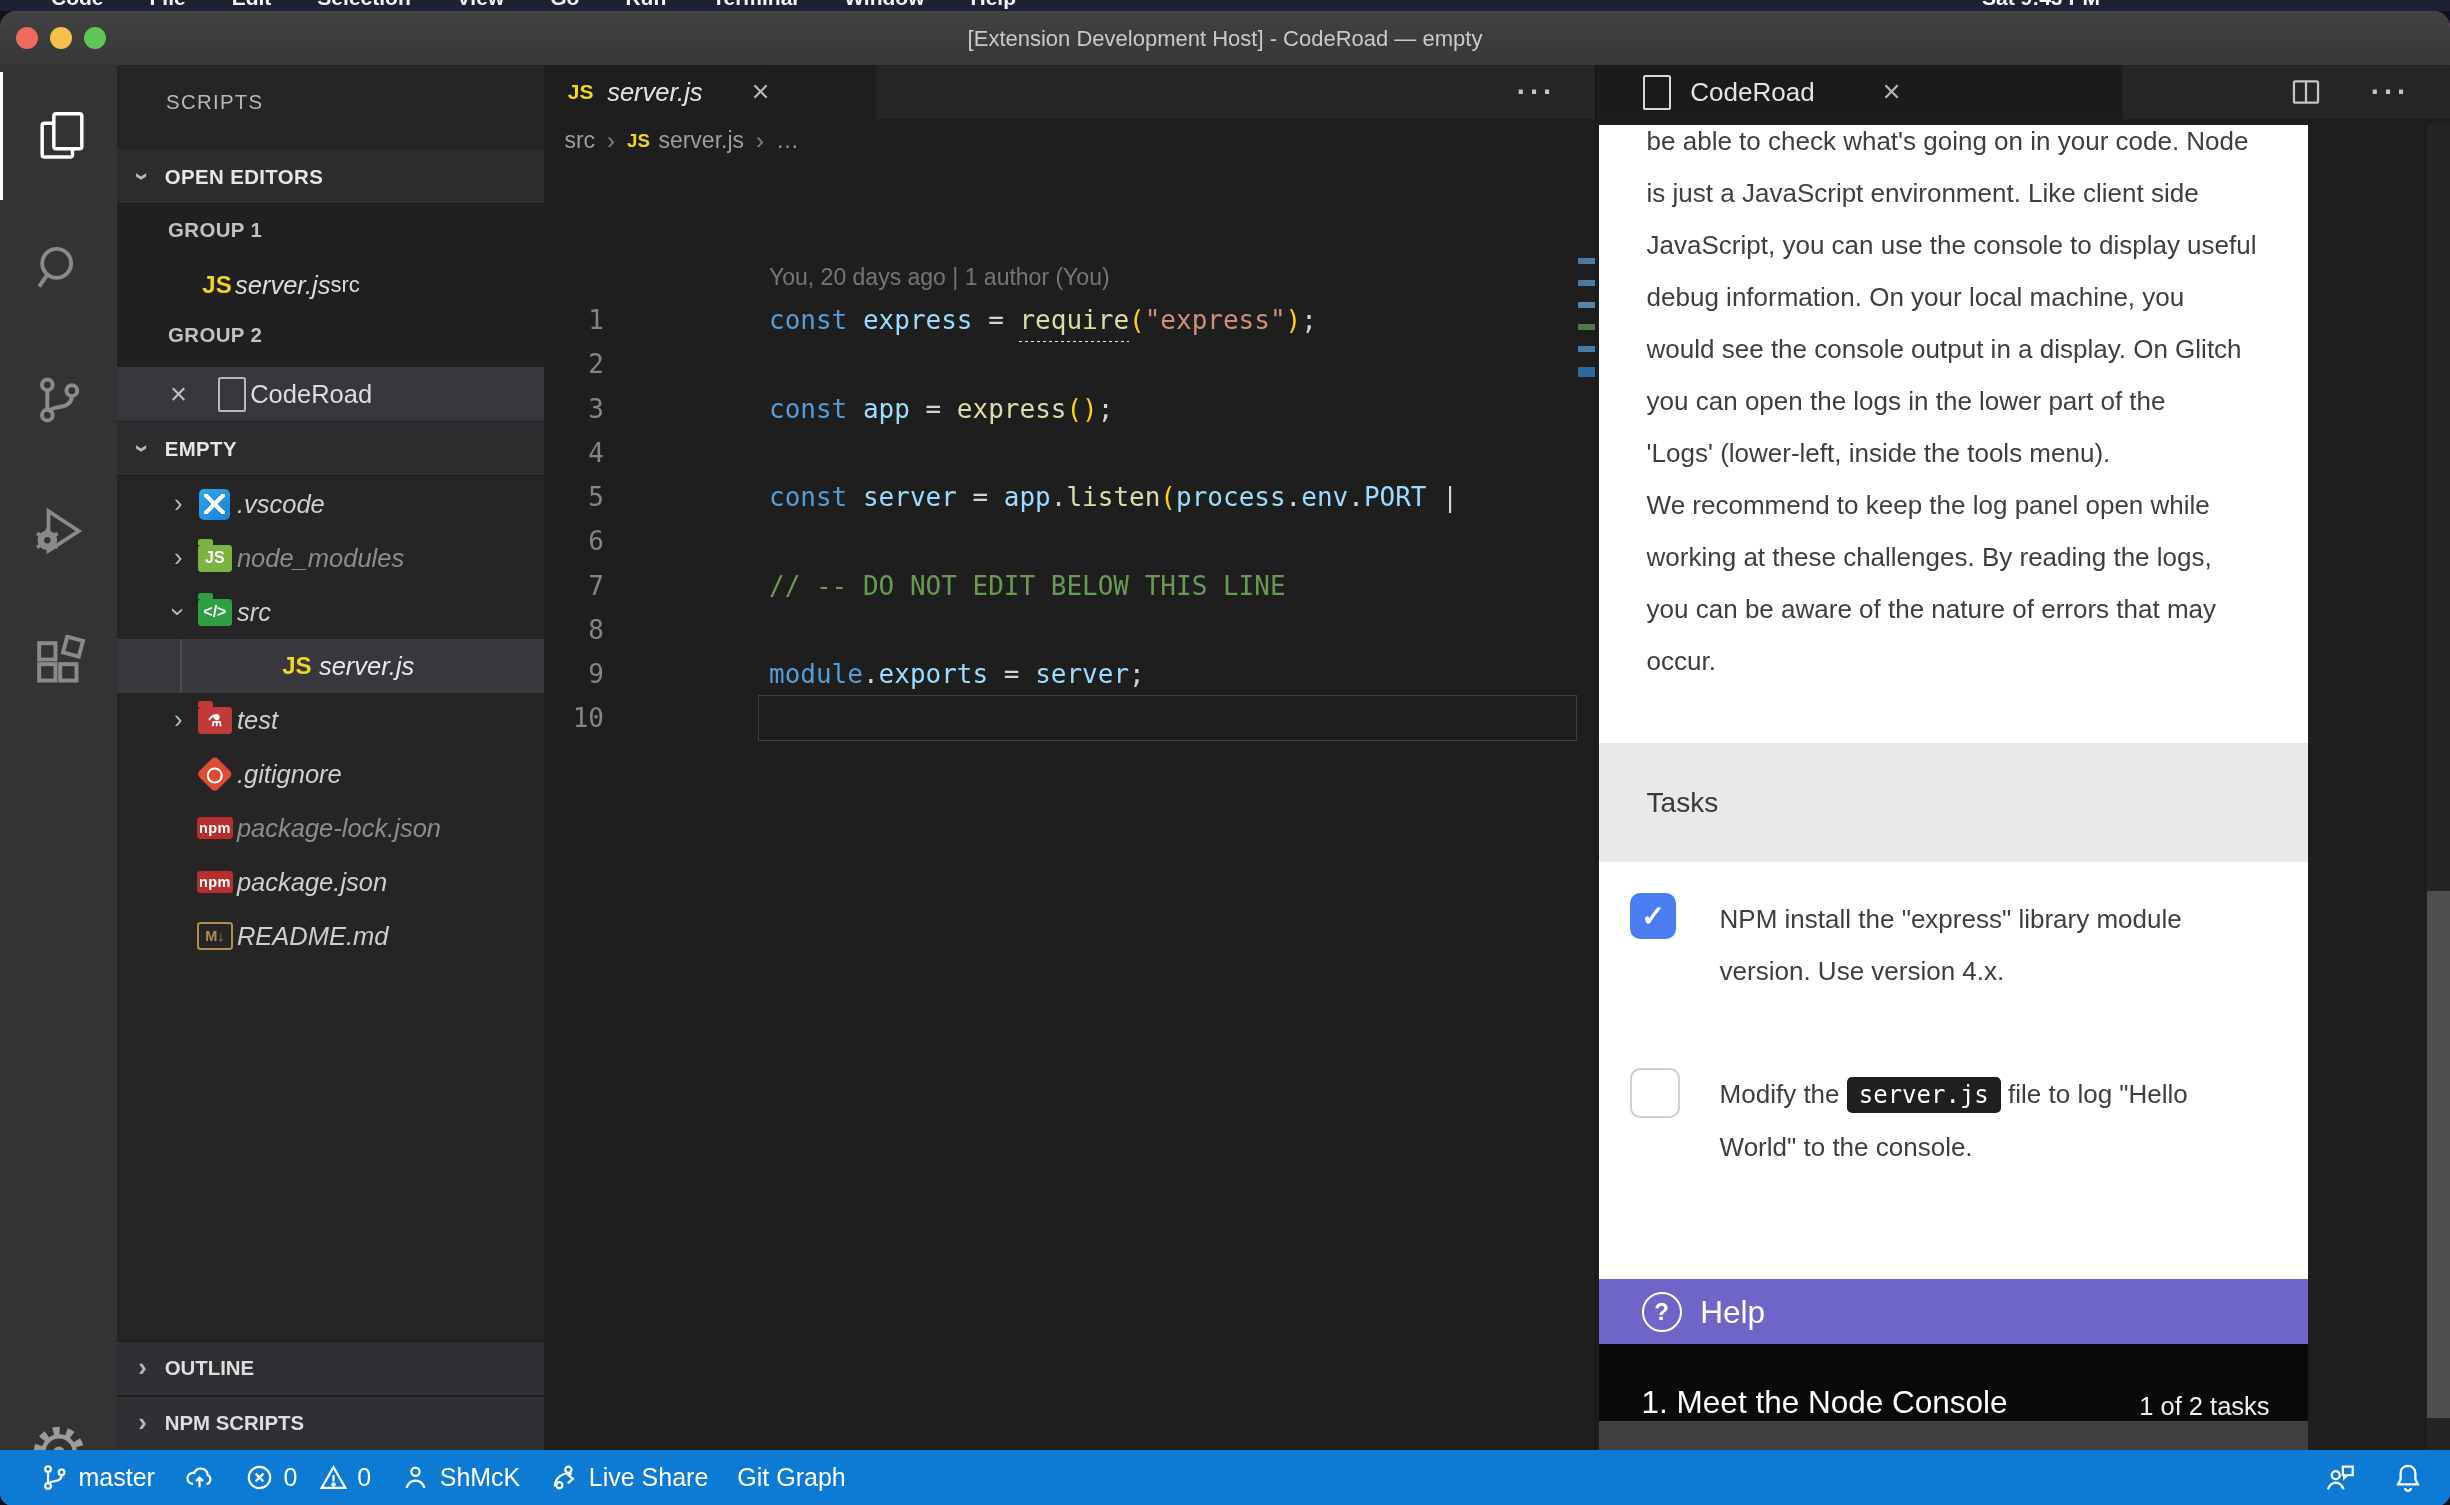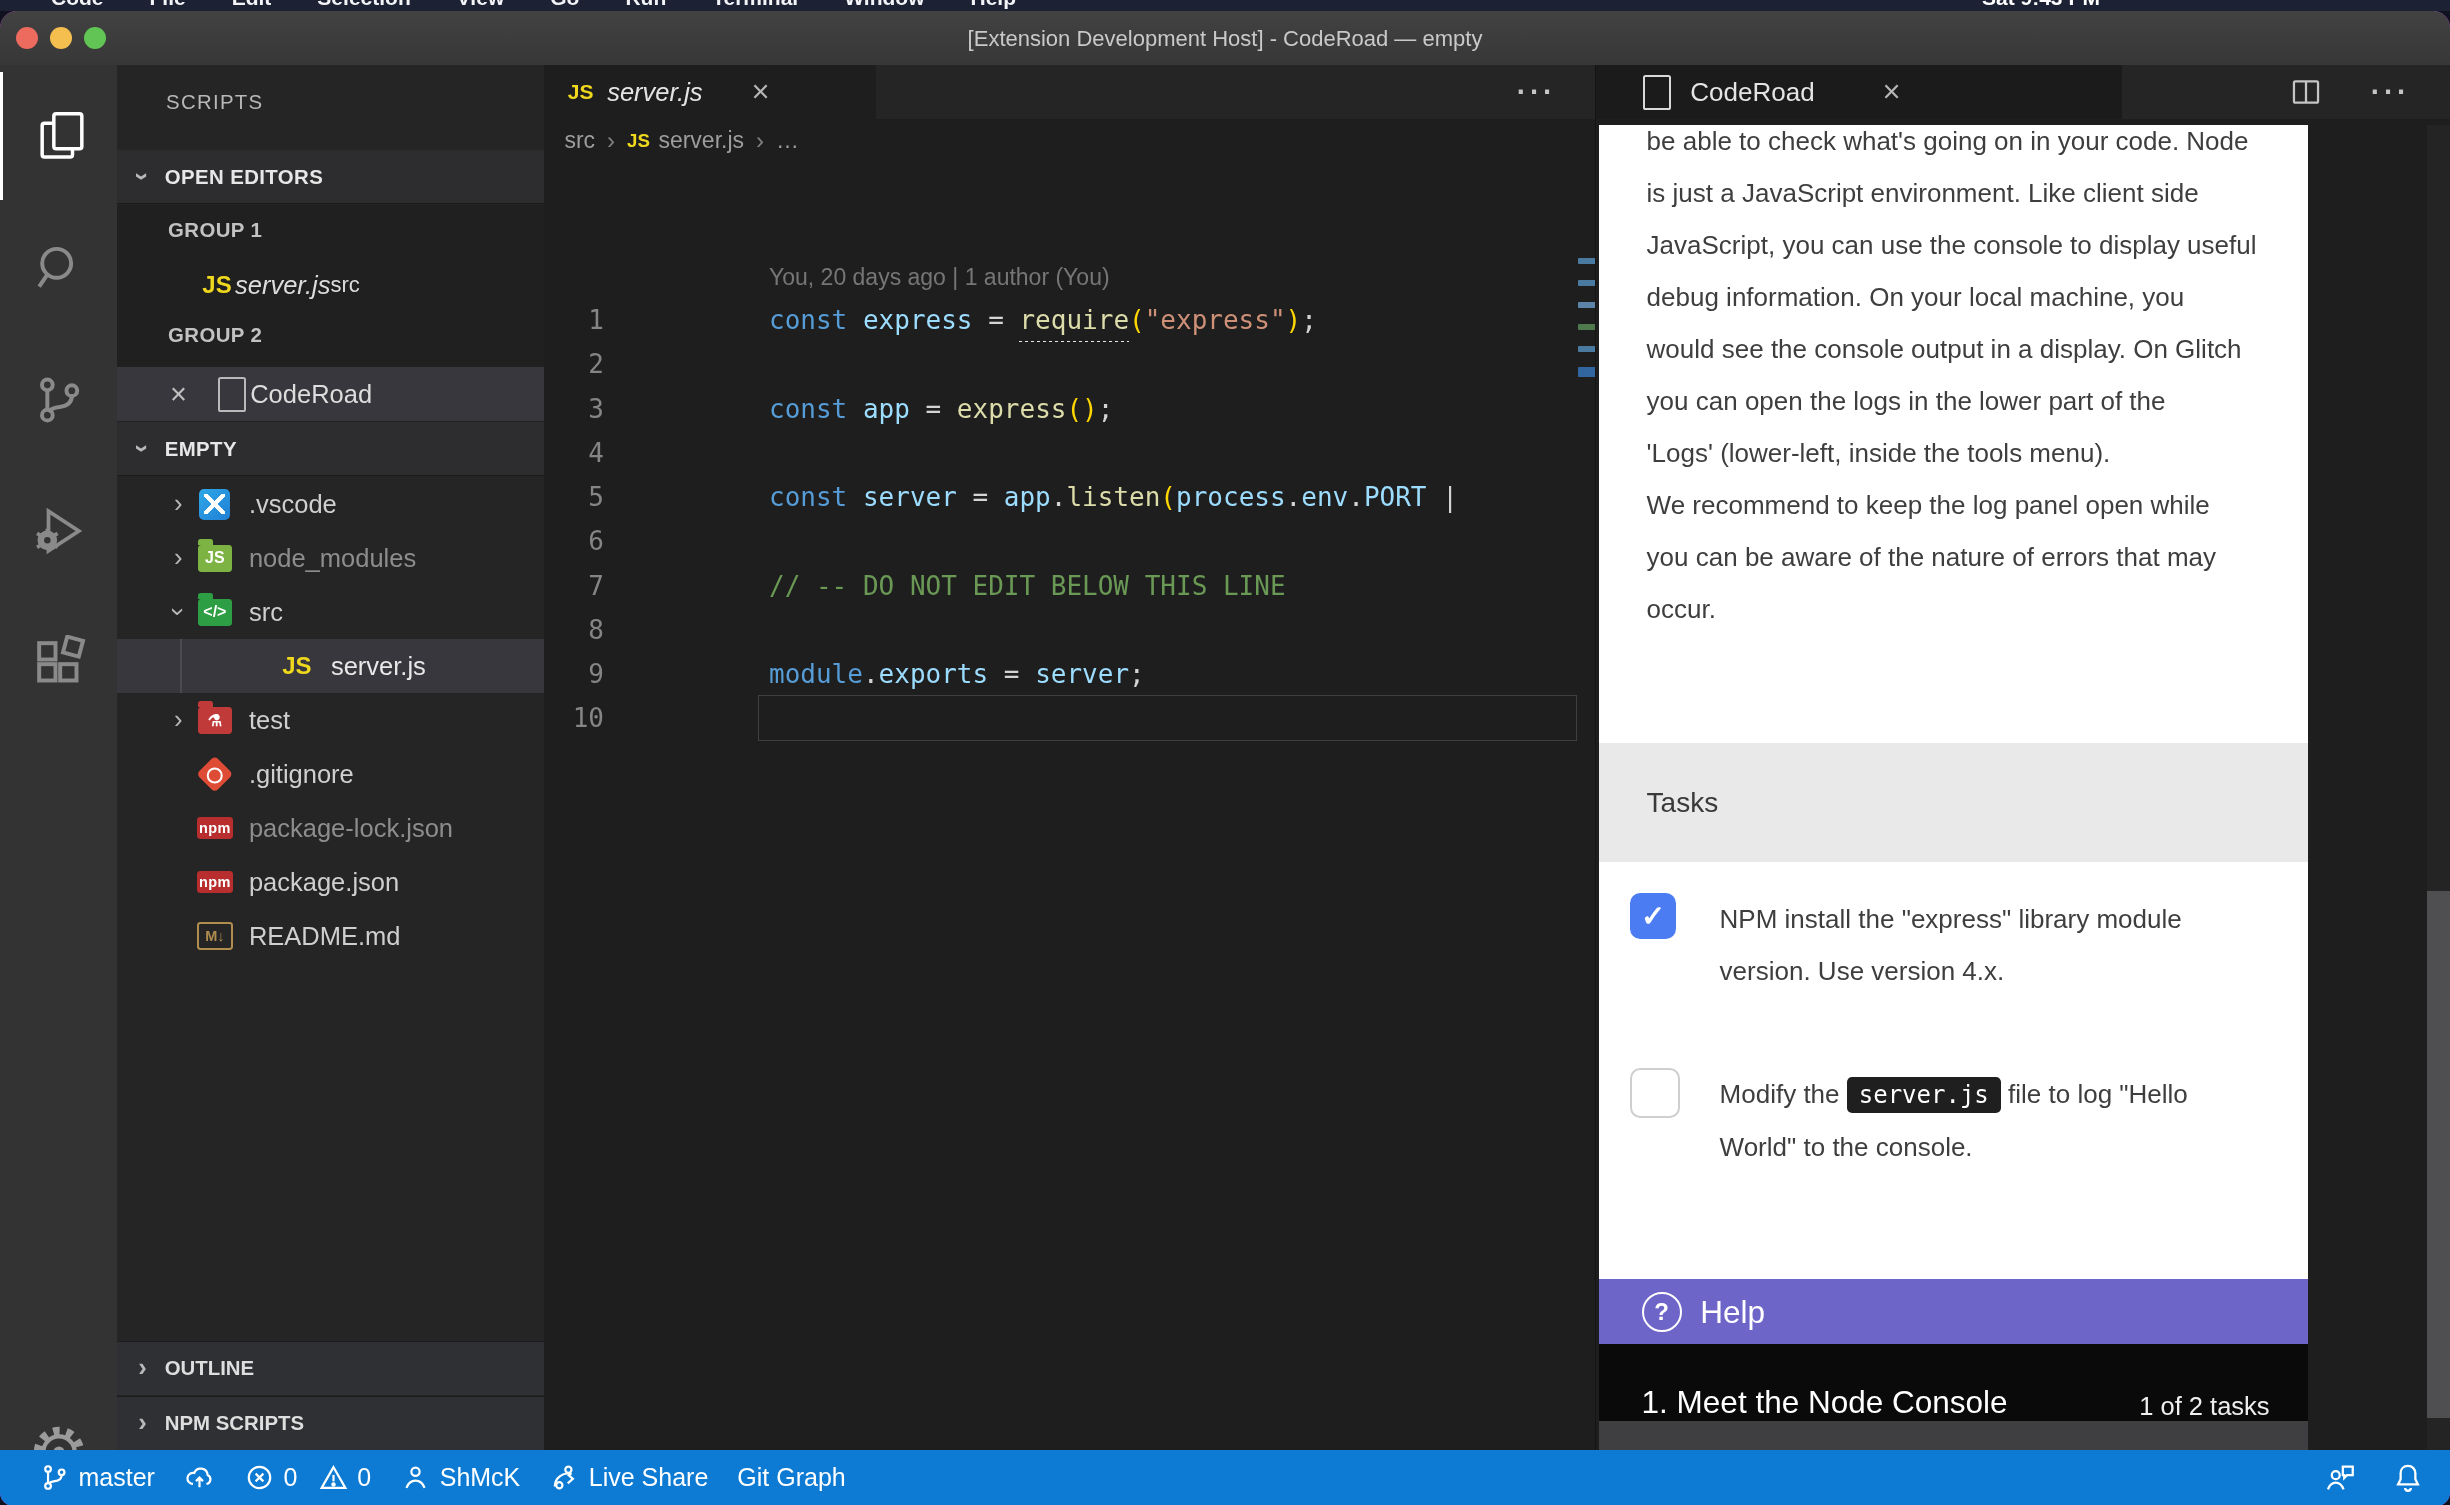--- a/index.html
+++ b/index.html
@@ -28,21 +28,21 @@
   .sb-h .chev{margin:0 12px 0 15.3px;}
   .chev{display:inline-block;color:#b8b8b8;font-size:25.5px;line-height:1;transform:rotate(90deg);width:20.4px;text-align:center;}
   .chev.r{transform:rotate(0deg);}
   .oe-zone{position:absolute;left:0;top:140px;width:544px;height:218px;background:#202021;}
   .oe-group{position:absolute;left:51px;font-weight:bold;font-size:20.4px;color:#c2c2c2;letter-spacing:0.4px;}
   .oe-row{position:absolute;left:0;width:544px;height:54px;display:flex;align-items:center;font-size:25.5px;color:#dddddd;}
   .oe-row .close{margin:0 10.2px 0 53px;color:#c0c0c0;font-size:29px;width:25.5px;}
   .row-sel{background:#37373d;}
   .tree{position:absolute;left:0;top:412px;width:544px;}
   .t-row{position:relative;width:544px;height:54px;display:flex;align-items:center;font-size:25.5px;color:#cfcfcf;}
-  .t-row .lbl{margin-left:16px;}
+  .t-row .lbl{margin-left:4px;font-style:italic;}
   .t-row .dim{color:#8d8d8d;}
   .t-row .chev{margin-left:51px;}
   .t-row .noch{margin-left:51px;width:20.4px;}
   .ico{width:36px;height:36px;margin-left:8.5px;display:flex;align-items:center;justify-content:center;flex:none;}
   .js-badge{color:#efd81d;font-weight:bold;font-size:24px;font-style:normal;}
   .folder{width:34px;height:27px;border-radius:3.4px;position:relative;display:flex;align-items:center;justify-content:center;font-size:16px;color:#fff;font-weight:bold;}
   .folder:before{content:"";position:absolute;left:0;top:-6px;width:15.3px;height:6.8px;border-radius:2.6px 2.6px 0 0;background:inherit;}
   .page-ico{width:24px;height:31px;border:2.6px solid #b9b9b9;border-radius:2.6px;position:relative;}
   .npm-ico{width:37px;height:22px;background:#b82e2e;border-radius:3.4px;color:#fff;font-size:14.5px;font-weight:bold;display:flex;align-items:center;justify-content:center;letter-spacing:0.4px;}
   .md-ico{width:37px;height:24px;border:2.6px solid #b08c4f;border-radius:3.4px;color:#b08c4f;font-size:14.5px;font-weight:bold;display:flex;align-items:center;justify-content:center;}
@@ -355,20 +355,21 @@
         <div class="webview">
           <div class="wv-par">
             <div>be able to check what's going on in your code. Node</div>
               <div>is just a JavaScript environment. Like client side</div>
             <div>JavaScript, you can use the console to display useful</div>
               <div>debug information. On your local machine, you</div>
             <div>would see the console output in a display. On Glitch</div>
               <div>you can open the logs in the lower part of the</div>
               <div>'Logs' (lower-left, inside the tools menu).</div>
             <div>We recommend to keep the log panel open while</div>
+              <div>working at these challenges. By reading the logs,</div>
             <div>you can be aware of the nature of errors that may</div>
               <div>occur.</div>
           </div>
           <div class="tasks-band" style="top:618px;height:119px;">
             <span class="t">Tasks</span>
           </div>
           <div class="task" style="top:768px;">
             <span class="cbx on">✓</span>
             <div class="txt">
               <div>NPM install the "express" library module</div>

